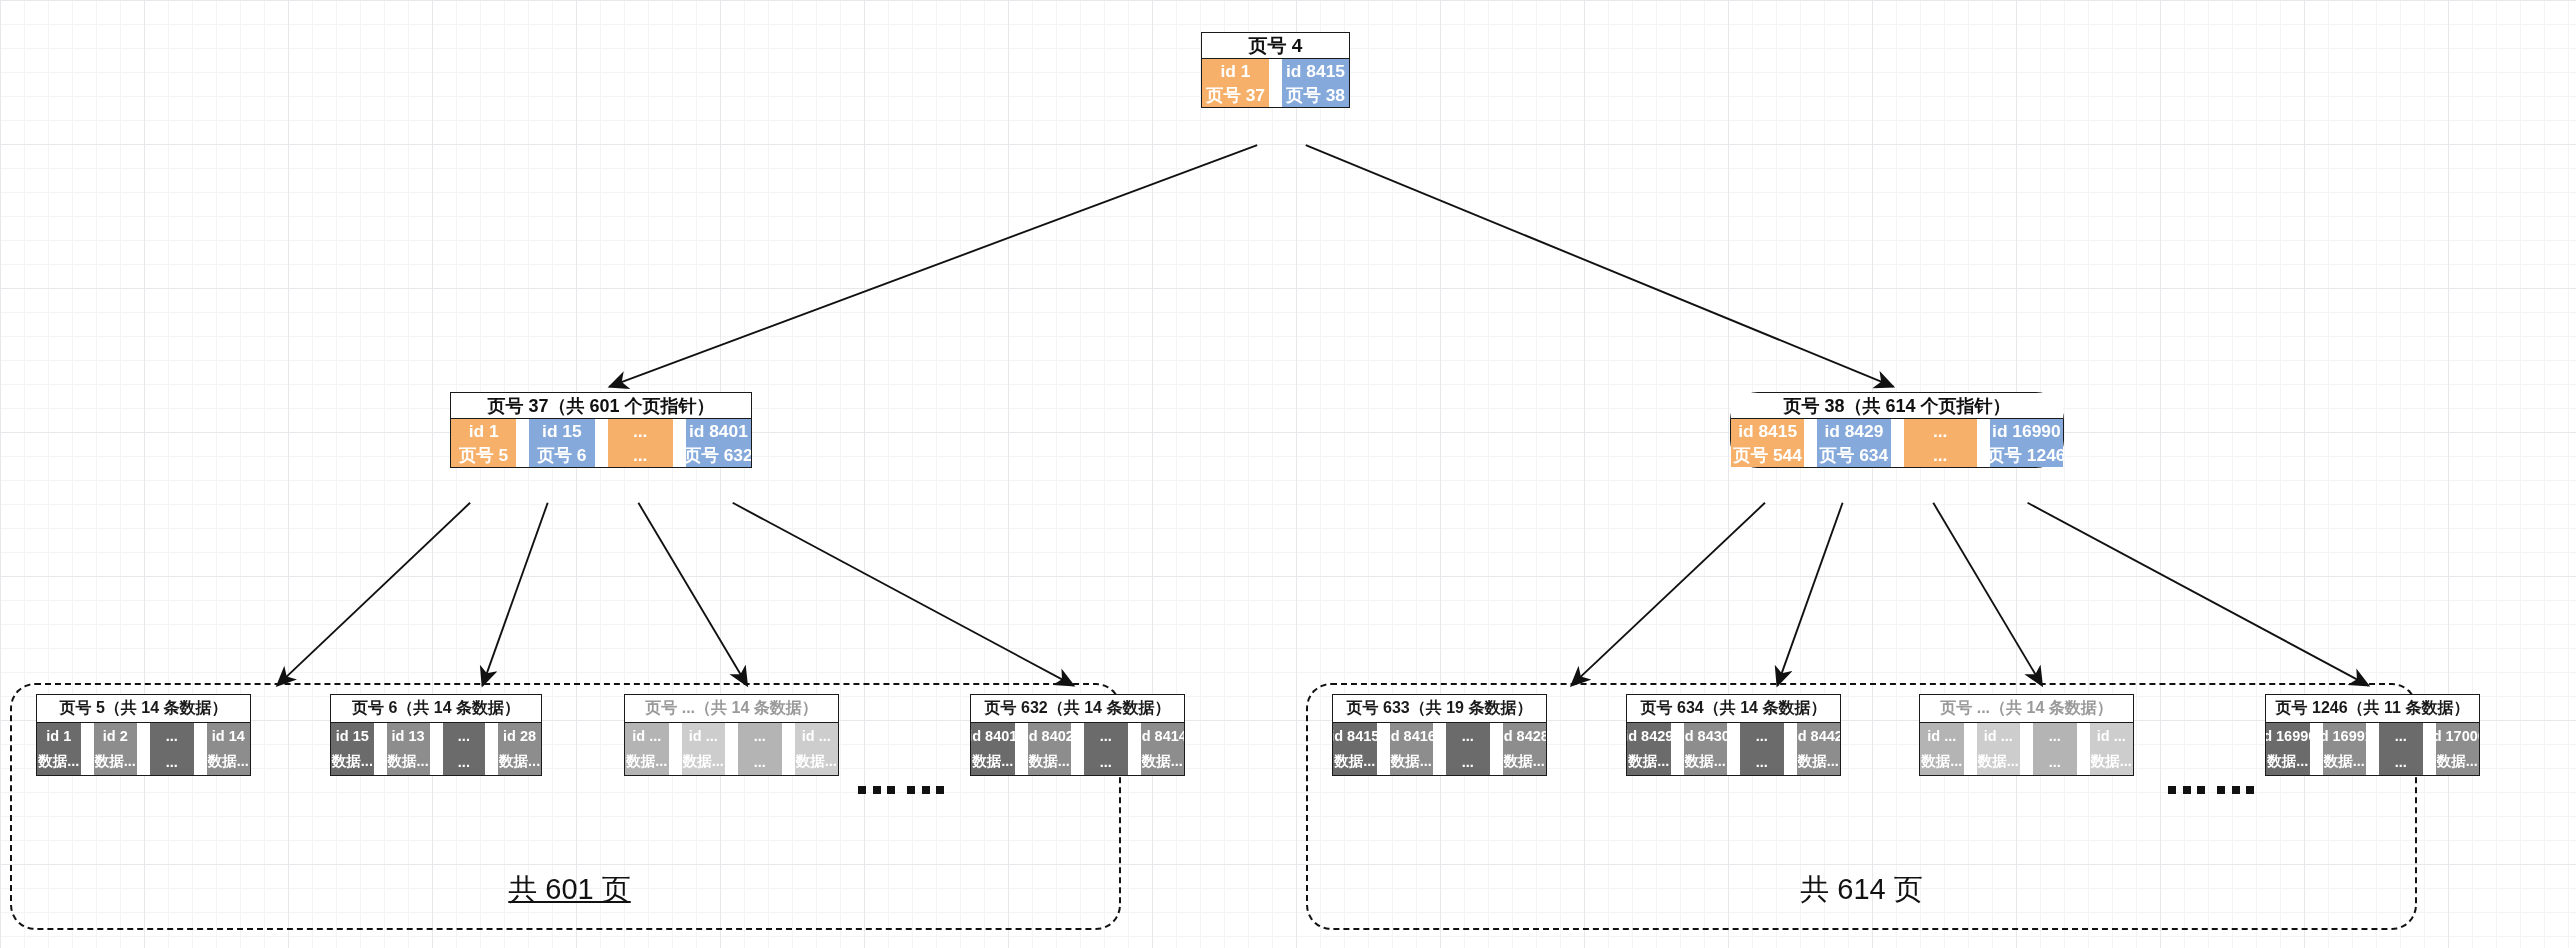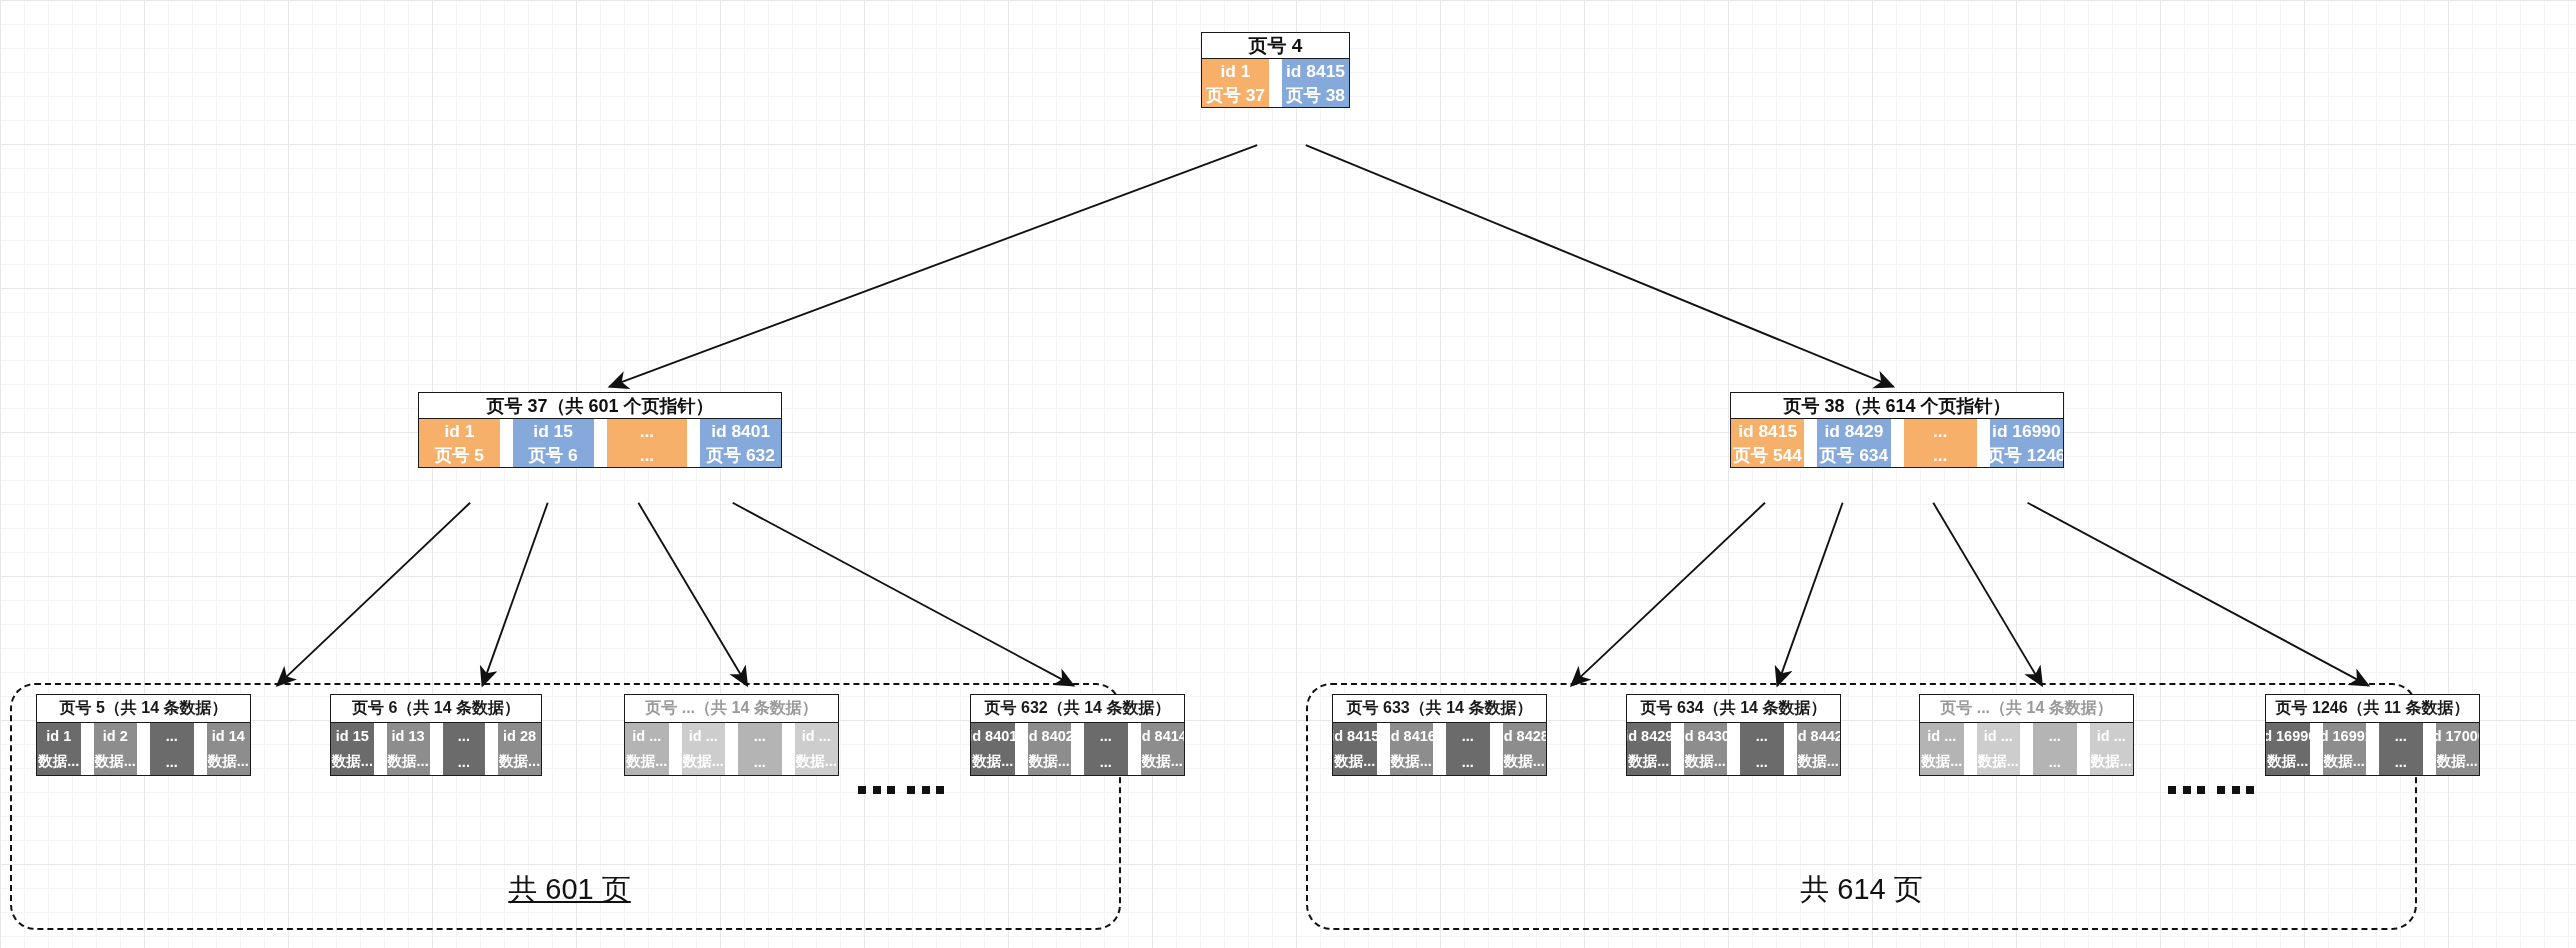--- a/index.html
+++ b/index.html
@@ -82,22 +82,22 @@
   .inode .cell { font-size: 17.4px; font-weight: bold; }
   .inode .col.c-orange .cell { background: #f7b06a; }
   .inode .col.c-blue   .cell { background: #85a9da; }
 
   #root {
     left: 1201px; top: 32px; width: 149px;
   }
   #root .title { height: 26px; font-size: 19px; }
   #root .cell { height: 24px; }
 
-  #mid-left  { left: 418px;  top: 392px; width: 364px; }
-  #mid-right { left: 1730px; top: 392px; width: 334px; }
+  #mid-left  { left: 450px;  top: 392px; width: 302px; }
+  #mid-right { left: 1730px; top: 392px; width: 334px; border-radius: 28px; }
   .mid .title { height: 26px; }
   .mid .cell  { height: 24px; }
 
   
   .leaf .title {
     height: 27.6px;
     font-size: 16px;
     font-weight: bold;
     color: #1a1a1a;
   }
@@ -329,21 +329,21 @@
         <div class="cell">id 8414</div>
         <div class="cell row2">数据...</div>
       </div>
     </div>
   </div>
 
   <div class="group" id="group-right" style="left:1306px; top:683px; width:1111px; height:247px;"></div>
   <div class="group-label" style="left:1306px; top:870px; width:1111px;">共 614 页</div>
 
   <div class="node leaf" id="leaf-633" style="left:1332px; top:694px; width:215px;">
-    <div class="title">页号 633（共 14 条数据）</div>
+    <div class="title">页号 633（共 19 条数据）</div>
     <div class="cells">
       <div class="col g-dark">
         <div class="cell">id 8415</div>
         <div class="cell row2">数据...</div>
       </div>
       <div class="col g-light">
         <div class="cell">id 8416</div>
         <div class="cell row2">数据...</div>
       </div>
       <div class="col g-dark">

